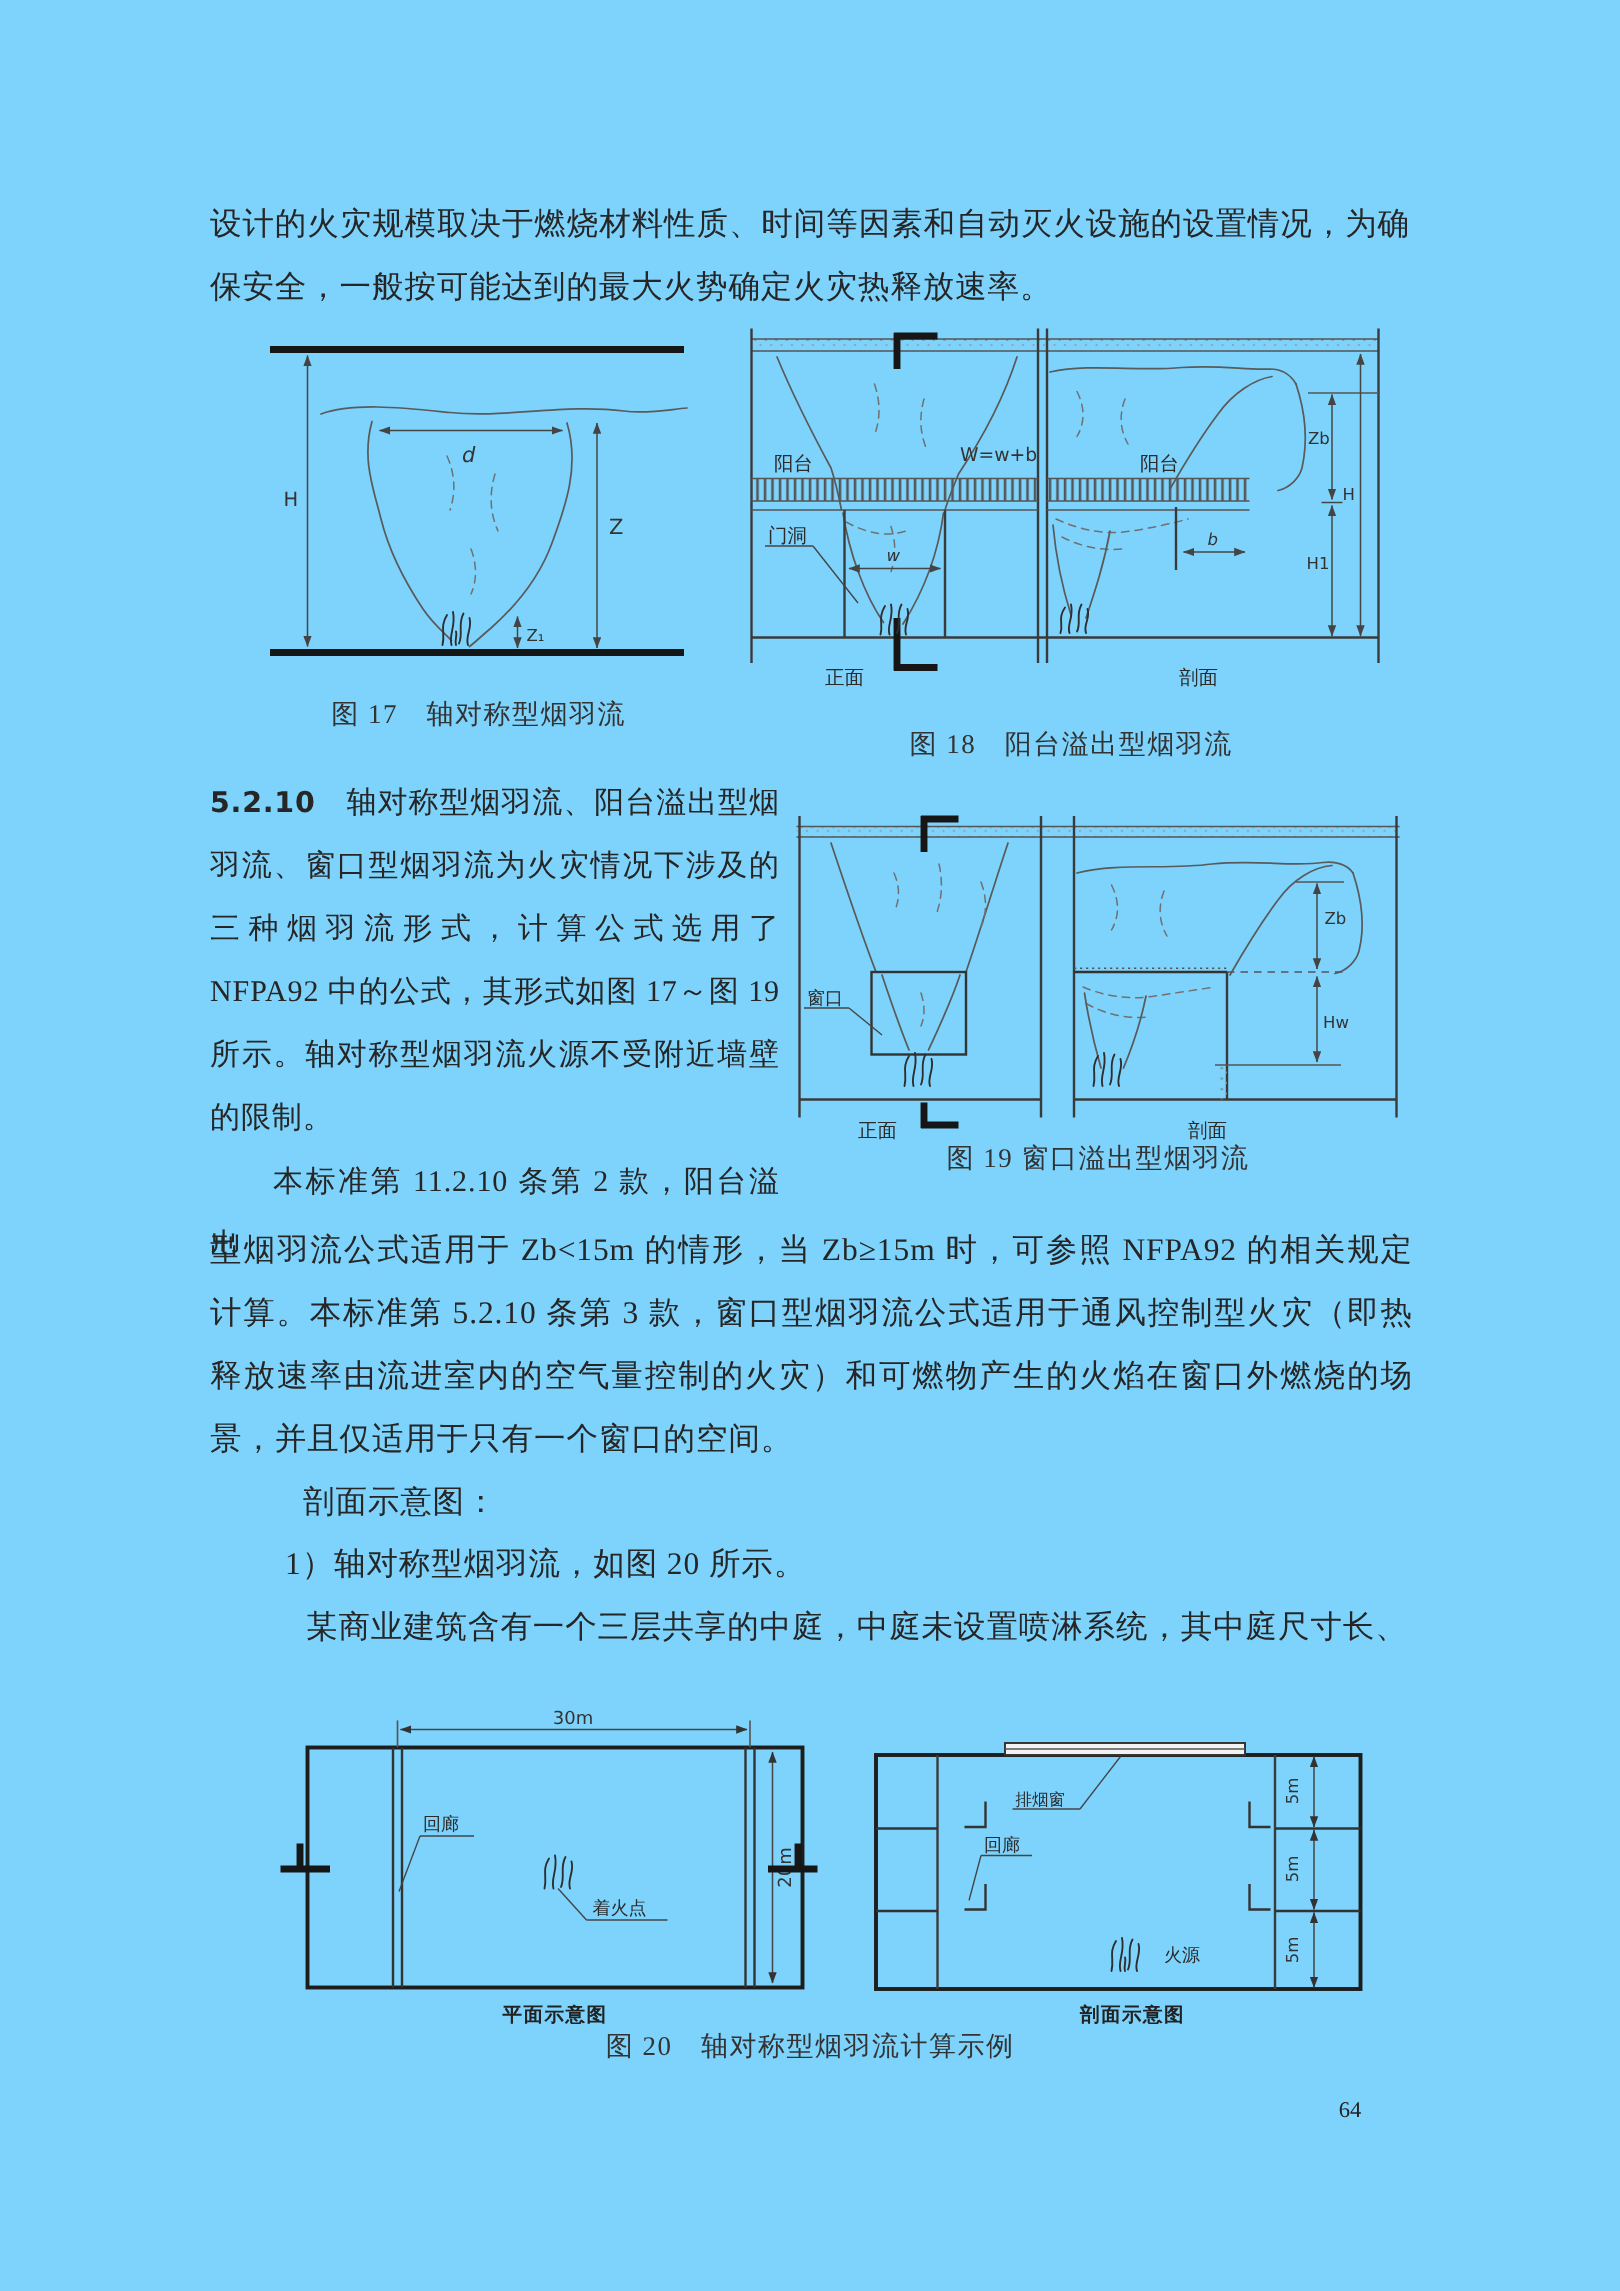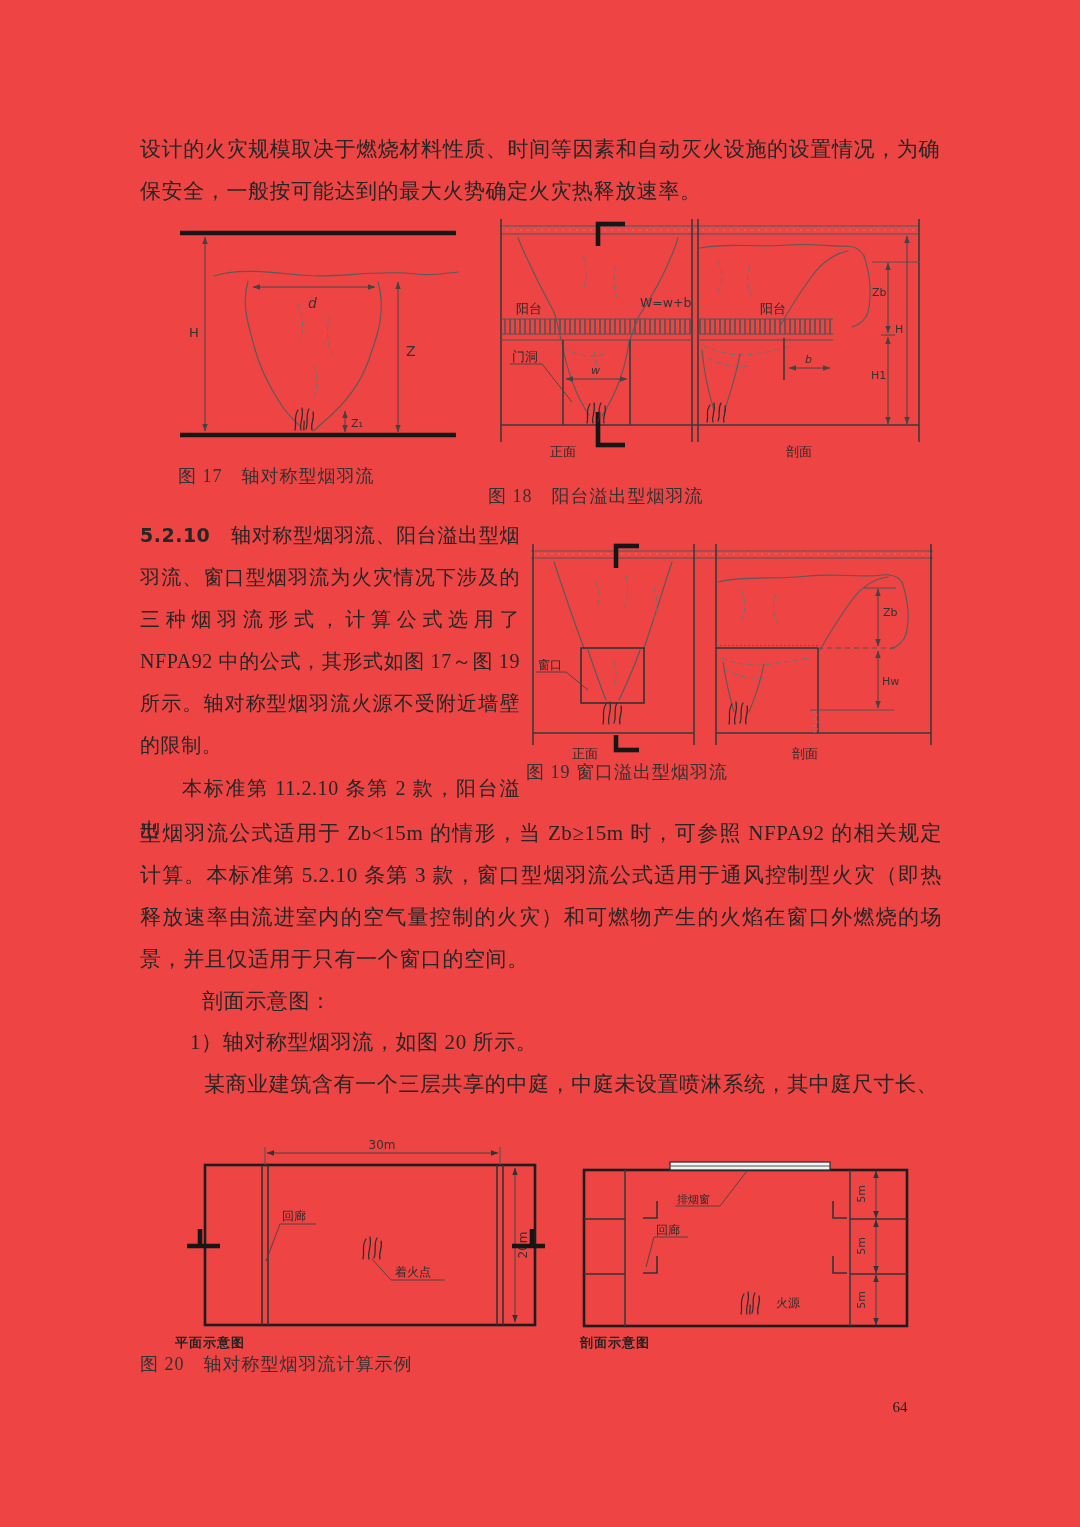--- a/index.html
+++ b/index.html
@@ -1,41 +1,41 @@
 <!DOCTYPE html>
 <html><head>
 <meta charset="utf-8">
 <style>
   html,body{margin:0;padding:0;background:#e9e9e9;}
   .page{
     position:relative;width:1080px;height:1527px;margin:0 auto;
-    background:#ef4444;overflow:hidden;
+    background:#7dd3fc;overflow:hidden;
     font-family:"Liberation Serif","DejaVu Serif",serif;
     color:#262626;
     text-decoration:underline;
   }
   .abs{position:absolute;}
   .body-text{
     font-size:21px;line-height:42px;letter-spacing:0.6px;
     text-align:justify;color:#262626;
   }
   .col-text{
     font-size:20px;line-height:42px;letter-spacing:0.6px;
     text-align:justify;color:#262626;
   }
   .sec-num{font-weight:bold;font-family:"DejaVu Sans","Liberation Sans",sans-serif;font-size:19px;letter-spacing:0.5px;}
   .indent1{text-indent:62px;}
   .indent2{text-indent:50px;}
   .indent3{text-indent:64px;}
   .indent-first{text-indent:42px;}
   .fig-caption{
-    font-size:18px;color:#333;letter-spacing:1px;
+    font-size:18px;color:#333;text-align:center;letter-spacing:1px;
   }
   .sub-caption{
-    font-size:13px;font-weight:bold;color:#222;text-align:left;letter-spacing:1px;
+    font-size:13px;font-weight:bold;color:#222;text-align:center;letter-spacing:1px;
   }
   .page-number{font-size:15px;color:#222;text-align:center;}
   svg{display:block;}
   svg text{font-family:"DejaVu Sans","Liberation Sans",sans-serif;fill:#333;}
   svg text.cn{font-family:"Liberation Serif","DejaVu Serif",serif;fill:#2b2b2b;}
   .thin{stroke:#555;stroke-width:1.1;fill:none;}
   .med{stroke:#333;stroke-width:1.6;fill:none;}
   .thk{stroke:#161616;stroke-width:4.6;fill:none;}
   .wall{stroke:#3a3a3a;stroke-width:1.6;fill:none;}
   .dim{stroke:#444;stroke-width:1;fill:none;}

